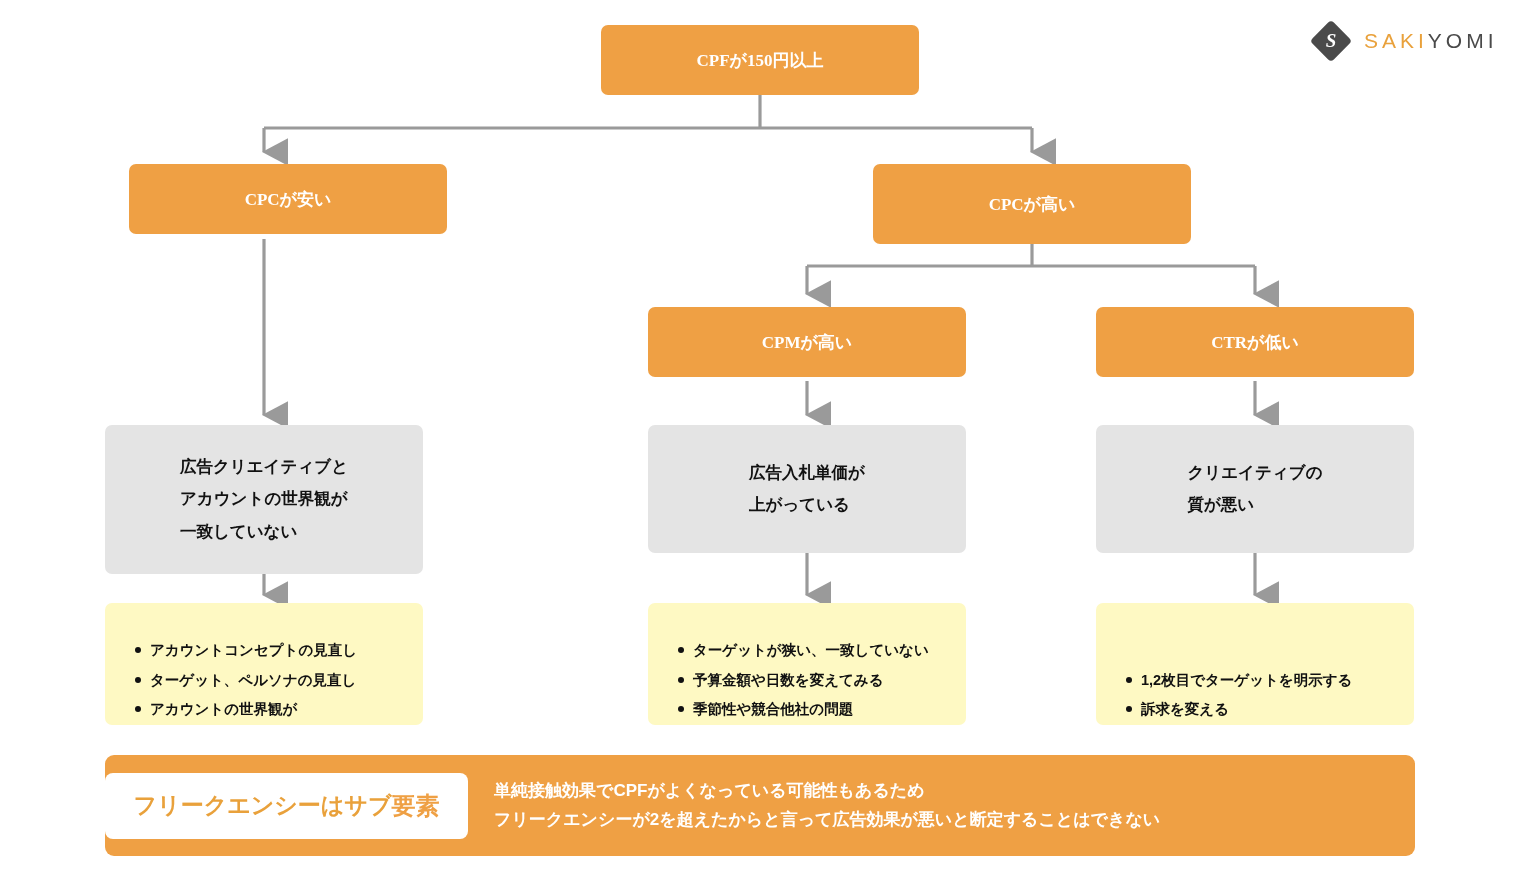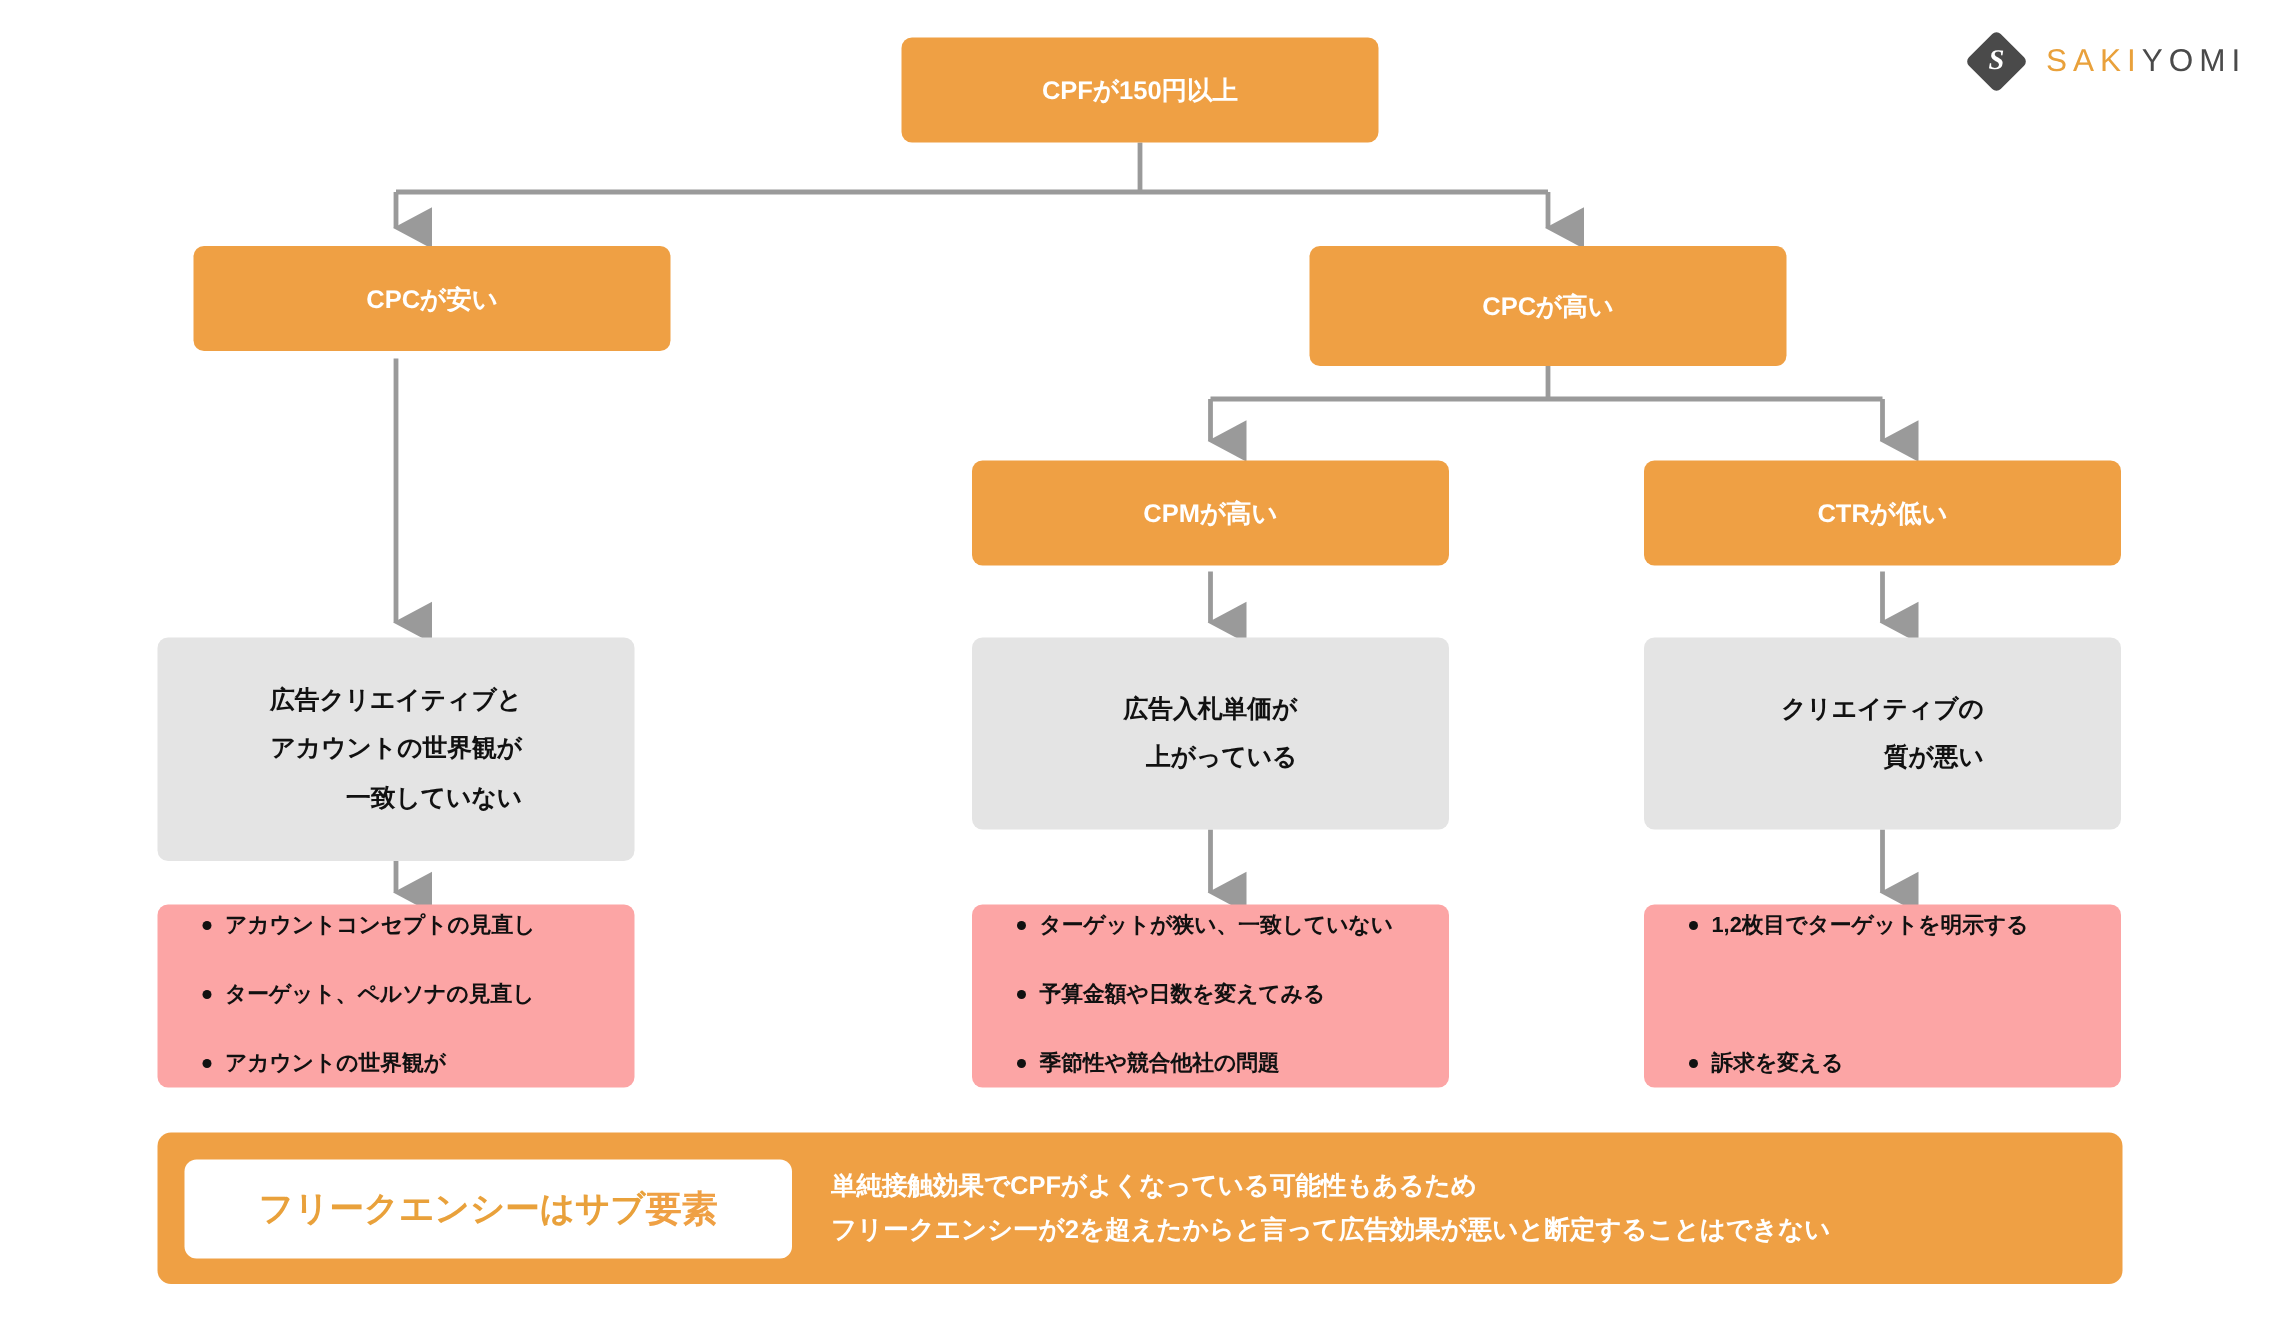--- a/index.html
+++ b/index.html
@@ -26,55 +26,55 @@
     font-family:"Liberation Serif","DejaVu Serif",serif;
   }
   .logo-text{font-size:21px;letter-spacing:4px;font-weight:500;}
   .logo-text .a{color:#E9A13B;}
   .logo-text .b{color:#4a4a4a;}
 
   
   .node{
     position:absolute;box-sizing:border-box;
     display:flex;align-items:center;justify-content:center;
-    text-align:right;border-radius:7px;
+    text-align:left;border-radius:7px;font-family:Liberation Serif, serif;
   }
   .node.orange{
     background:#EFA044;color:#ffffff;font-weight:bold;font-size:17px;
   }
   .node.gray{
     background:#E4E4E4;color:#111111;font-weight:bold;font-size:16.5px;
     line-height:1.95;
   }
   .node.gray .lines{white-space:pre-line;}
 
   .bullets{
     position:absolute;box-sizing:border-box;
-    background:#fca5a5;border-radius:7px;
-    display:flex;flex-direction:column;justify-content:space-between;
+    background:#fef9c3;border-radius:7px;
+    display:flex;flex-direction:column;justify-content:flex-end;
     padding-left:30px;
   }
   .bullet{
     display:flex;align-items:flex-start;
     font-size:14.5px;font-weight:bold;color:#111111;
     line-height:2.05;white-space:nowrap;
   }
   .bullet .dot{
     display:inline-block;width:6px;height:6px;border-radius:50%;
     background:#111;margin-right:9px;margin-top:11px;flex:0 0 auto;
   }
 
   
   .banner{
     position:absolute;left:105px;top:755px;width:1310px;height:101px;
     background:#EFA044;border-radius:9px;
     display:flex;align-items:center;
   }
   .banner-pill{
-    margin-left:18px;width:405px;height:66px;background:#ffffff;border-radius:8px;
+    width:363px;height:66px;background:#ffffff;border-radius:8px;
     display:flex;align-items:center;justify-content:center;
   }
   .banner-pill .pill-a{color:#E9A13B;font-weight:bold;font-size:23px;}
   .banner-pill .pill-b{color:#EFA044;font-weight:bold;font-size:24px;}
   .banner-text{
     margin-left:26px;color:#ffffff;font-weight:bold;font-size:17px;
     line-height:1.65;white-space:pre-line;
   }
 
   svg.connectors{position:absolute;left:0;top:0;width:1520px;height:883px;pointer-events:none;}

